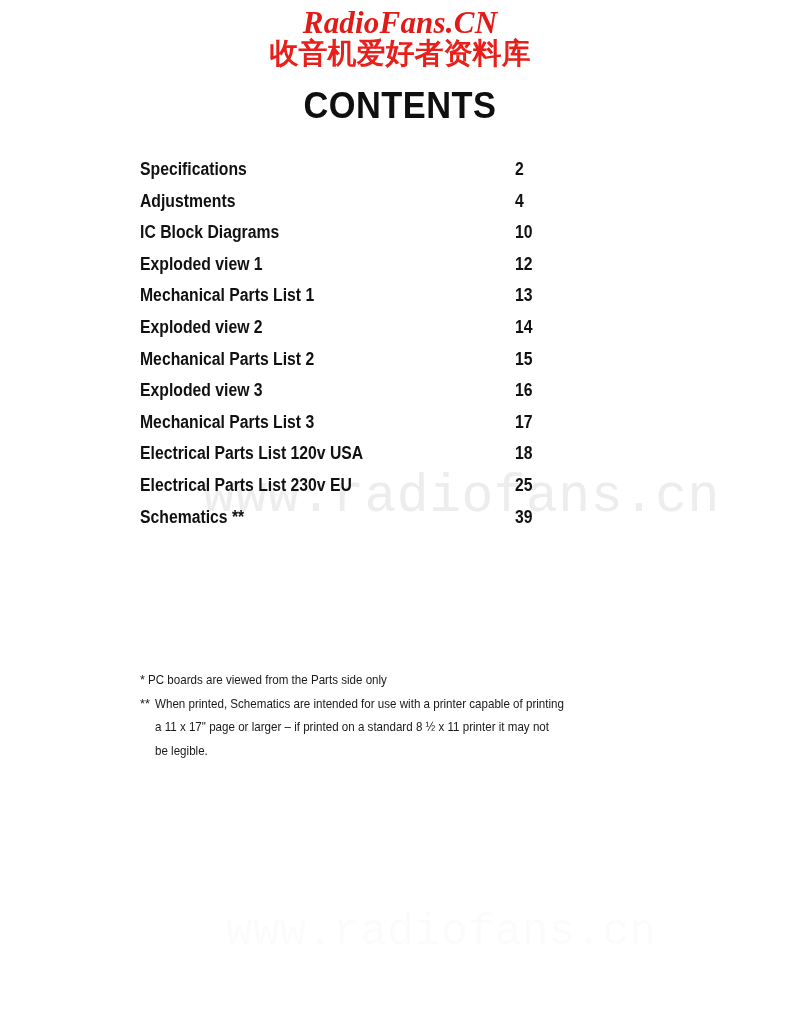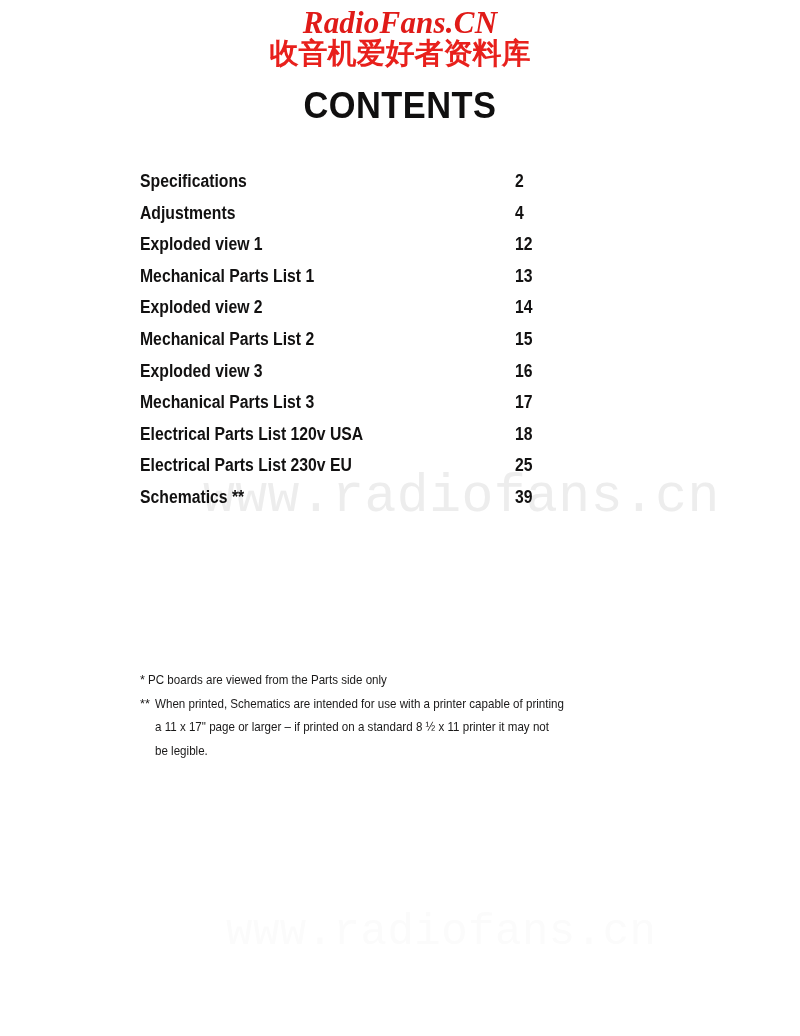--- a/index.html
+++ b/index.html
@@ -98,21 +98,21 @@
     letter-spacing: 0.5px;
     line-height: 1.1;
     transform: scaleX(0.93);
     transform-origin: center top;
   }
 
   
   .toc {
     position: absolute;
     left: 140px;
-    top: 166px;
+    top: 154px;
     width: 470px;
     z-index: 2;
     text-decoration: underline;
   }
   .toc-row {
     position: relative;
     height: 31.6px;
     line-height: 31.6px;
     white-space: nowrap;
   }
@@ -193,20 +193,24 @@
 
     <div class="toc-row">
       <span class="toc-label">Specifications</span>
       <span class="toc-page">2</span>
     </div>
     <div class="toc-row">
       <span class="toc-label">Adjustments</span>
       <span class="toc-page">4</span>
     </div>
     <div class="toc-row">
+      <span class="toc-label">IC Block Diagrams</span>
+      <span class="toc-page">10</span>
+    </div>
+    <div class="toc-row">
       <span class="toc-label">Exploded view 1</span>
       <span class="toc-page">12</span>
     </div>
     <div class="toc-row">
       <span class="toc-label">Mechanical Parts List 1</span>
       <span class="toc-page">13</span>
     </div>
     <div class="toc-row">
       <span class="toc-label">Exploded view 2</span>
       <span class="toc-page">14</span>

